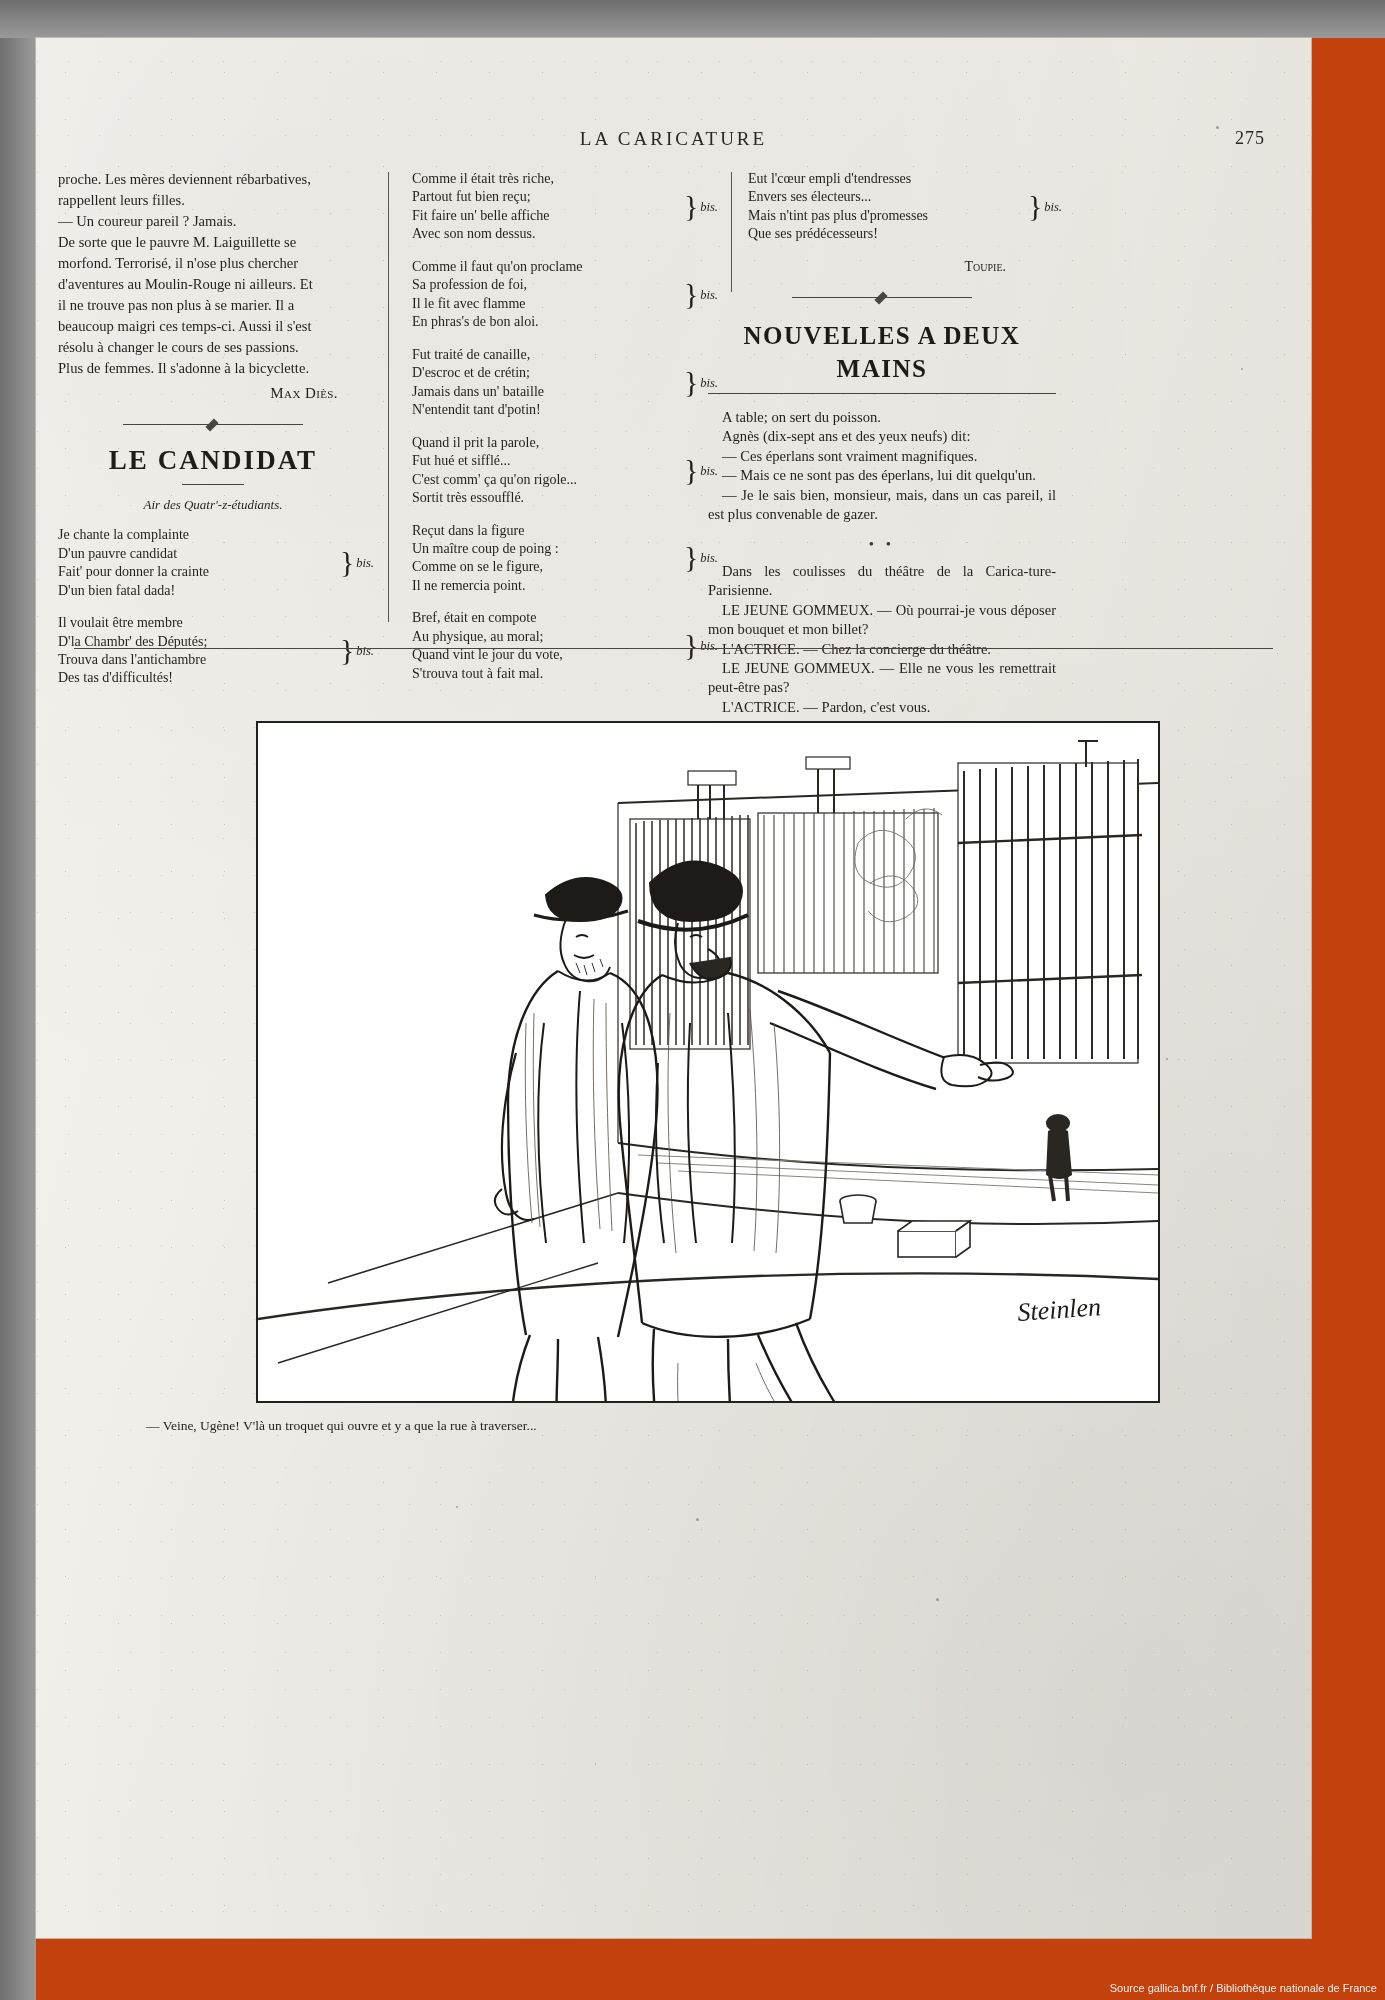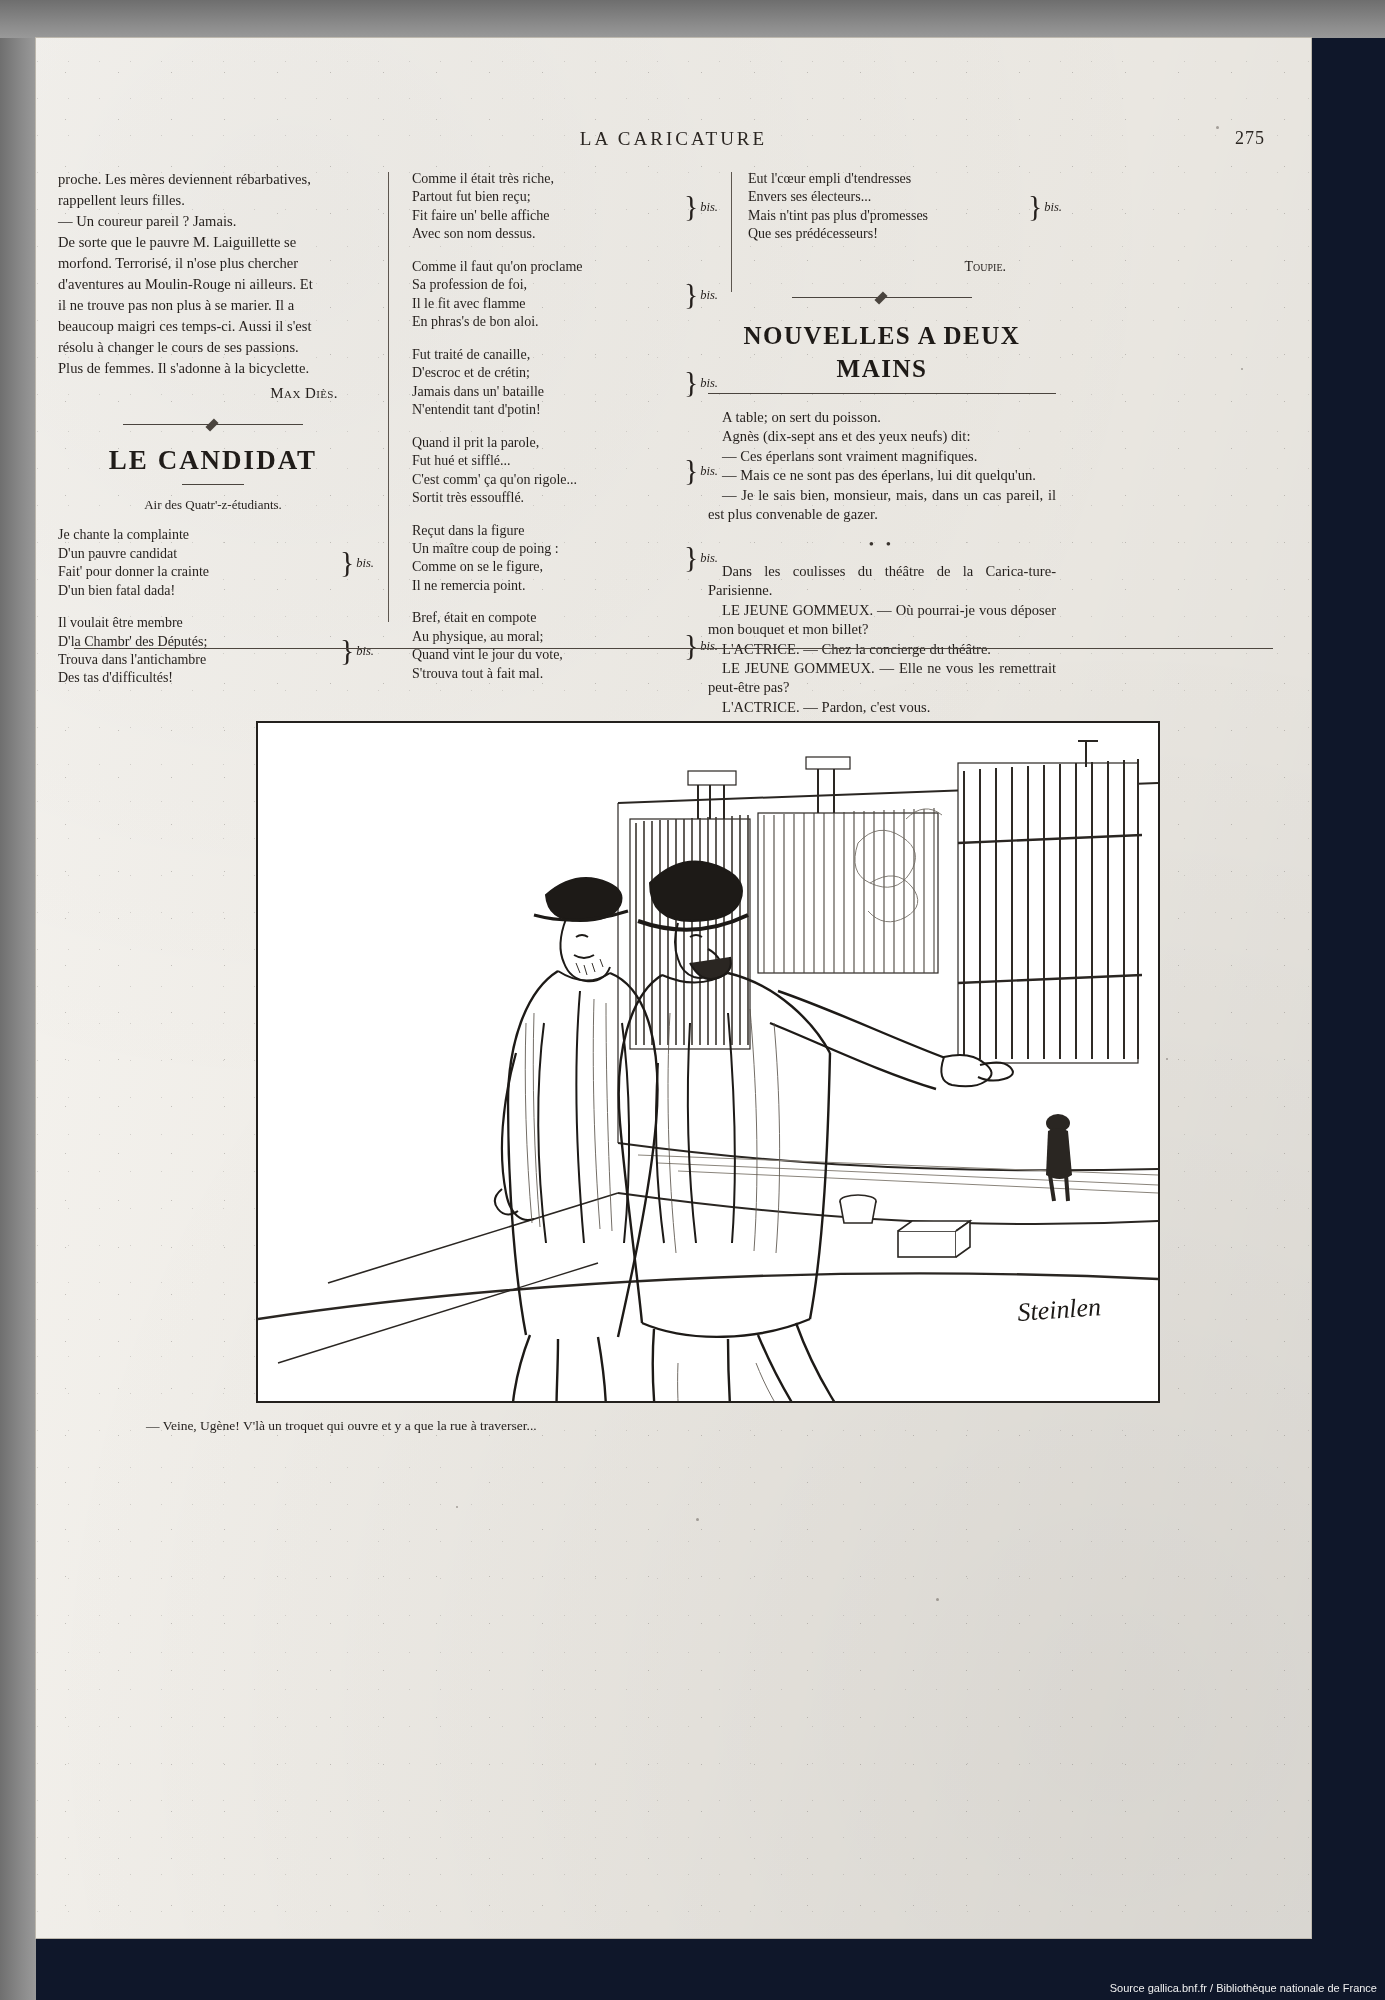--- a/index.html
+++ b/index.html
@@ -4,21 +4,21 @@
 <style>
   html, body {
     margin: 0;
     padding: 0;
     background: #7a7a7a;
   }
   .page {
     position: relative;
     width: 1385px;
     height: 2000px;
-    background: #0f172a;
+    background: #c2410c;
     overflow: hidden;
     font-family: "Liberation Serif", serif;
   }
   
   .sheet {
     position: absolute;
     left: 36px;
     top: 38px;
     width: 1275px;
     height: 1900px;
@@ -164,20 +164,21 @@
   }
   .short-rule {
     width: 62px;
     height: 1px;
     background: #4a443e;
     margin: 6px auto 12px auto;
   }
   .air {
     text-align: center;
     font-size: 13px;
+    font-style: italic;
     margin-bottom: 12px;
   }
   .verse {
     position: relative;
     margin-bottom: 14px;
     font-size: 14px;
     line-height: 1.32;
   }
   .verse .line { white-space: nowrap; }
   .bis {

